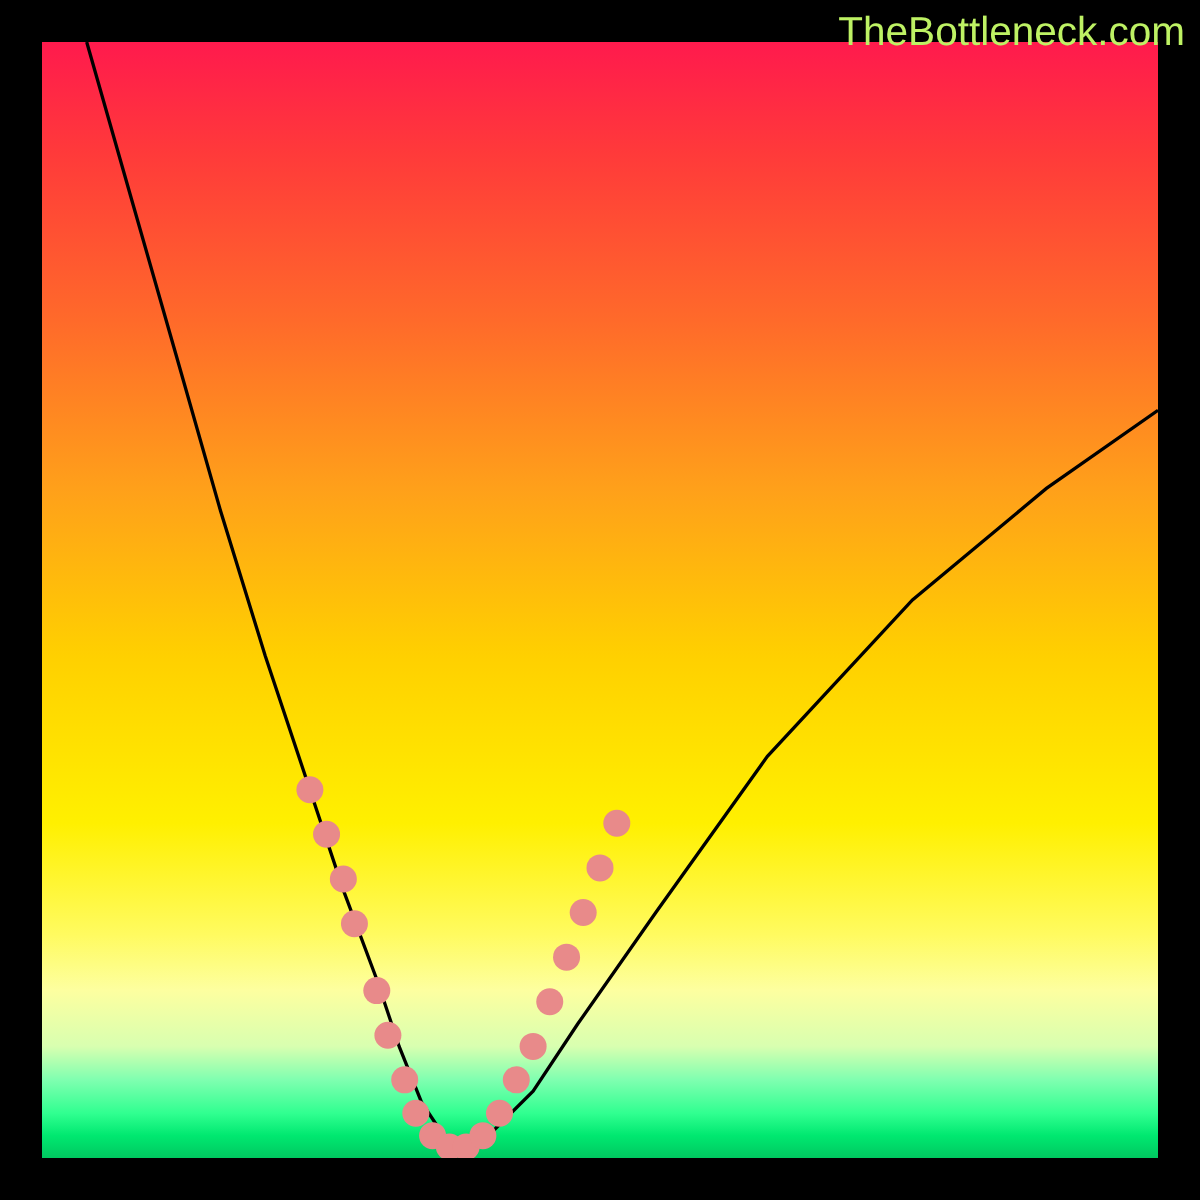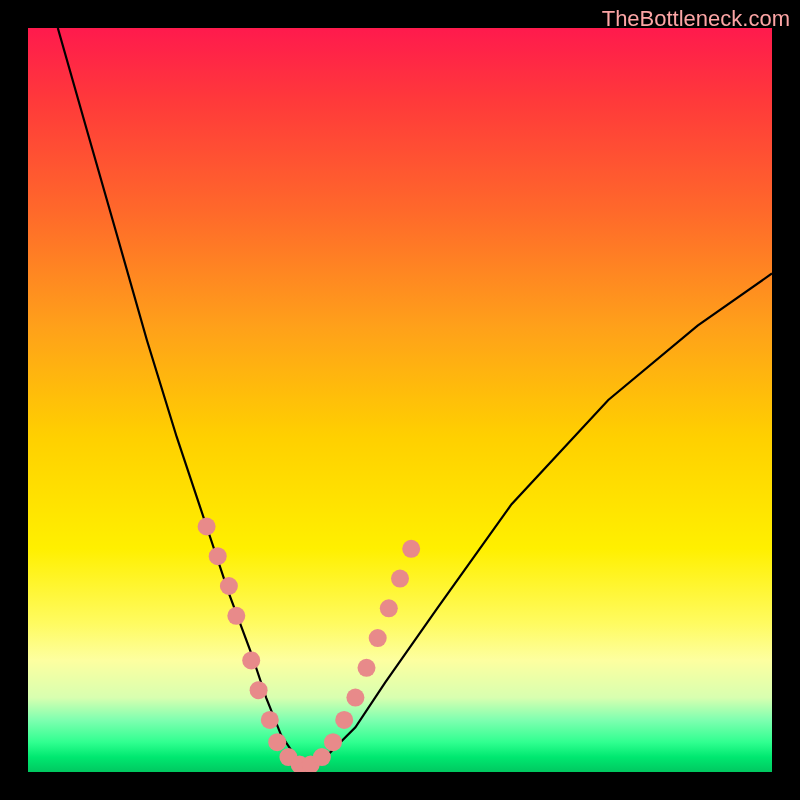--- a/index.html
+++ b/index.html
@@ -35,22 +35,22 @@
       #7fffb0 93%,
       #30ff90 96%,
       #00e870 98%,
       #00c860 100%
     );
   }
   .watermark {
     position: absolute;
     top: 6px;
     right: 10px;
-    color: #fca5a5;
-    font-size: 22px;
+    color: #bef264;
+    font-size: 27px;
     font-weight: 500;
     font-family: Arial, sans-serif;
     z-index: 10;
   }
   svg.curve {
     position: absolute;
     left: 0;
     top: 0;
     width: 744px;
     height: 744px;

